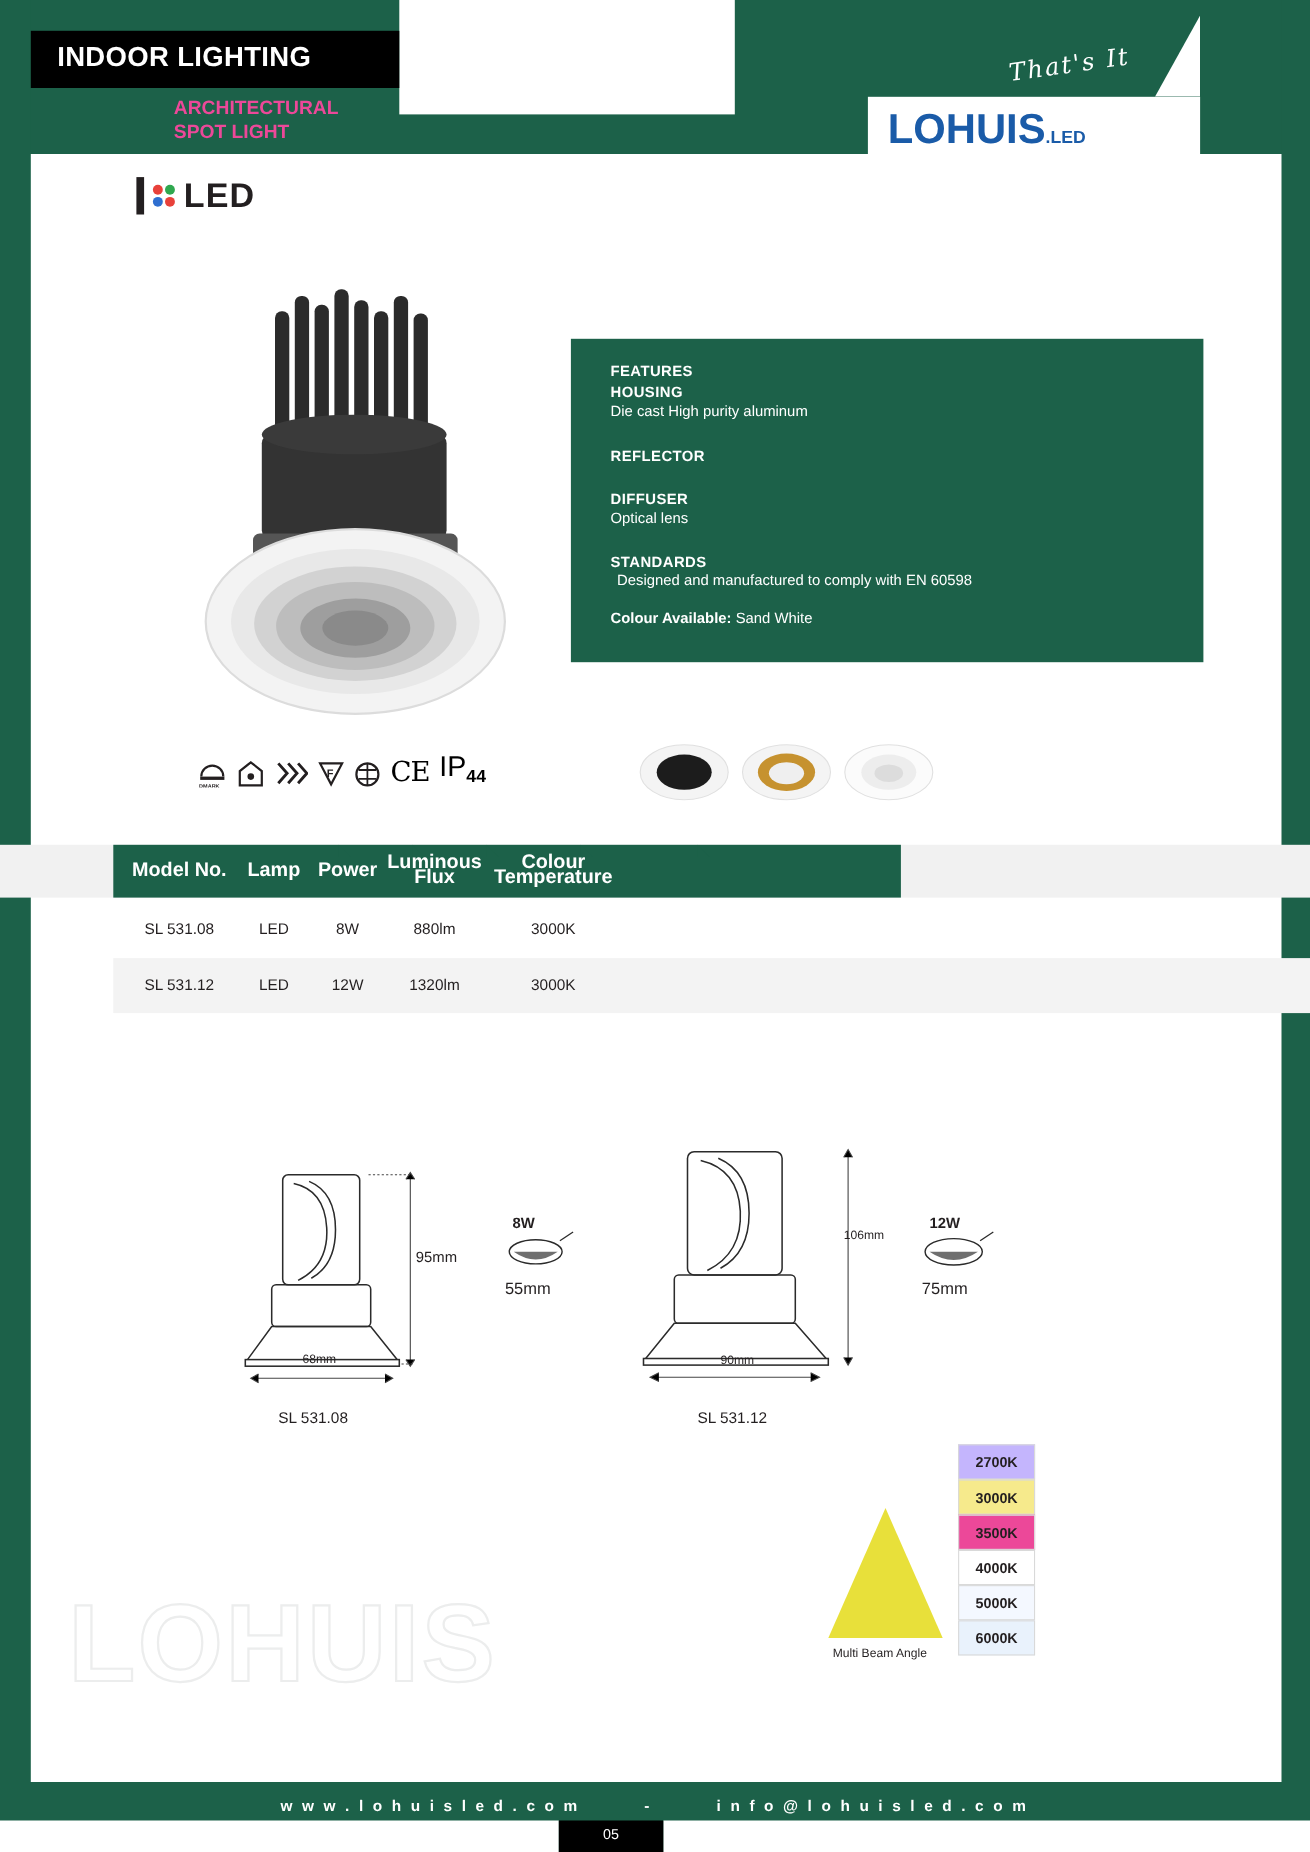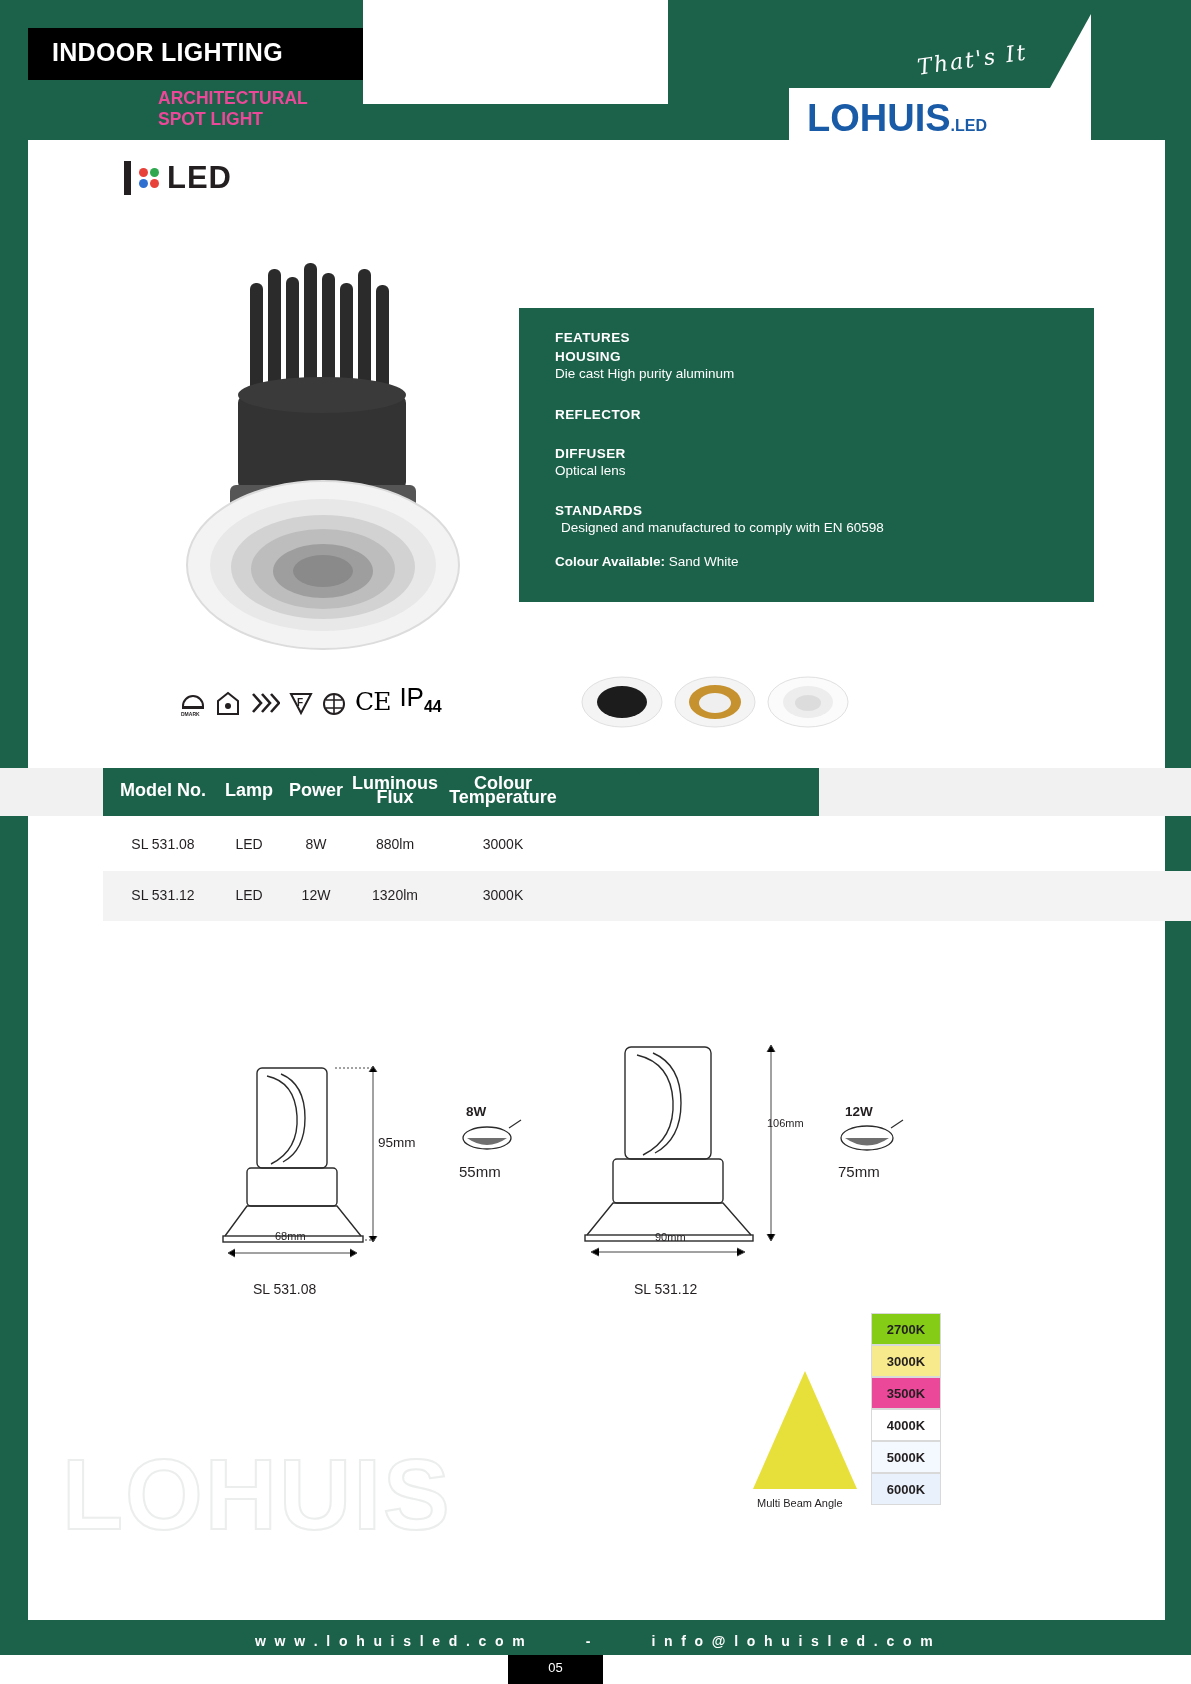--- a/index.html
+++ b/index.html
@@ -397,21 +397,21 @@
 </svg>
 <div class="dim-label" style="left:845px; top:1104px; font-weight:bold;">12W</div>
 <div class="dim-label" style="left:838px; top:1163px; font-size:15px;">75mm</div>
 
 <svg style="position:absolute; left:735px; top:1365px; width:140px; height:130px;" viewBox="0 0 140 130">
   <polygon points="70,6 122,124 18,124" fill="#e8e03a"></polygon>
 </svg>
 <div class="beam-caption">Multi Beam Angle</div>
 
 <div class="cct-list">
-  <div class="cct-chip" style="background:#84cc16">2700K</div>
+  <div class="cct-chip" style="background:#c4b5fd">2700K</div>
   <div class="cct-chip" style="background:#f6ea8c">3000K</div>
   <div class="cct-chip" style="background:#ec4899">3500K</div>
   <div class="cct-chip" style="background:#ffffff">4000K</div>
   <div class="cct-chip" style="background:#f4f8ff">5000K</div>
   <div class="cct-chip" style="background:#e9f2fc">6000K</div>
 </div>
 
 <div class="watermark">LOHUIS</div>
 
 <div class="footer"></div>

